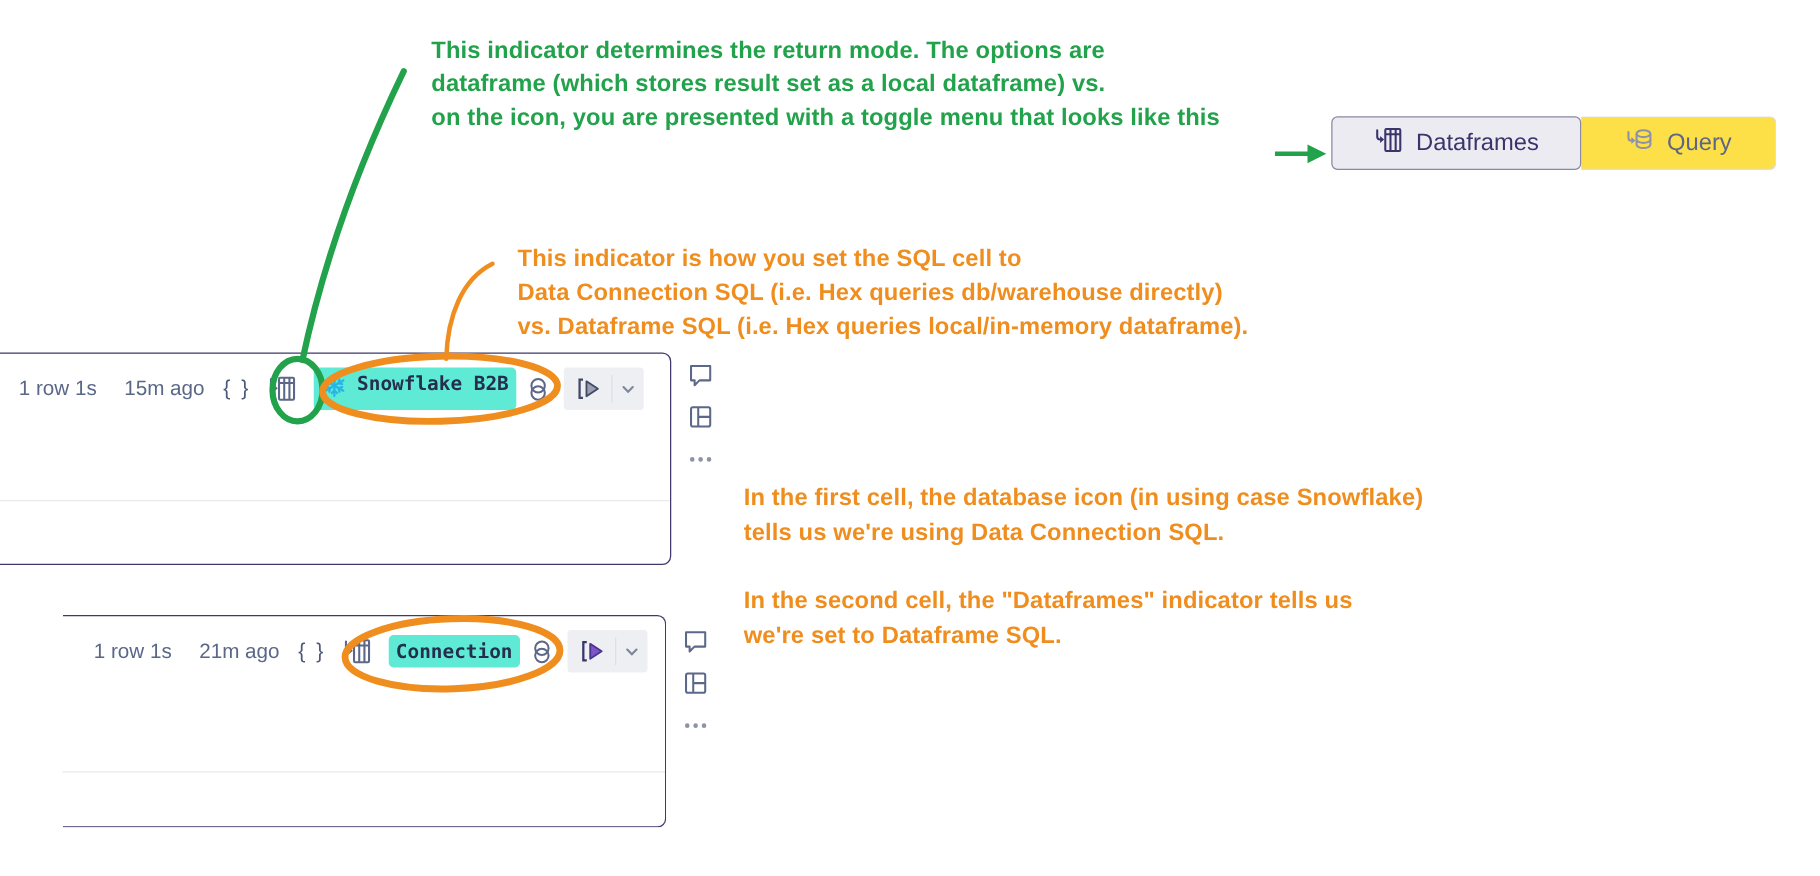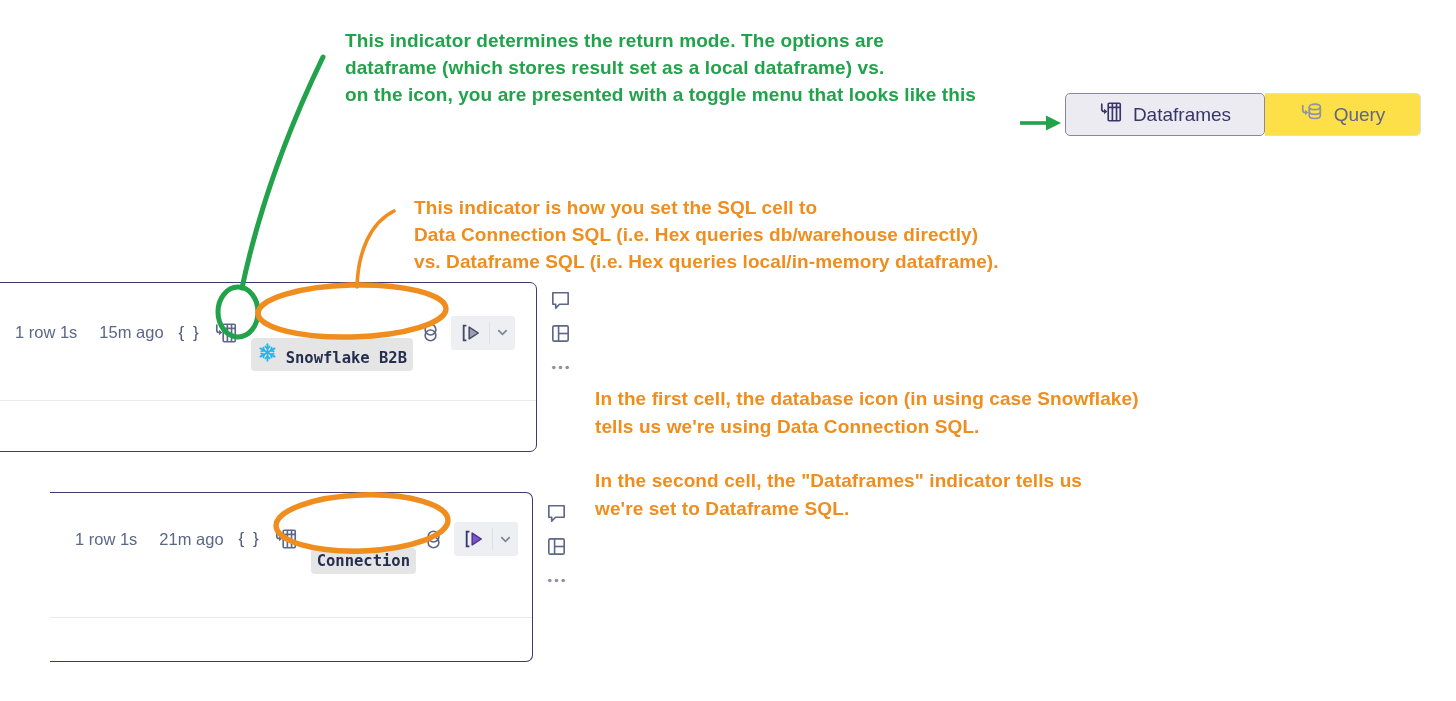--- a/index.html
+++ b/index.html
@@ -41,22 +41,22 @@
   #cell-1 .cell-divider { top:117px; }
   #cell-2 .cell-divider { top:124px; }
 
   .cell-header { position:absolute; top:11px; display:flex; align-items:center; }
   #cell-1 .cell-header { left:22px; }
   #cell-2 .cell-header { left:25px; }
   .stat { font-size:16.5px; color:#5a6787; white-space:nowrap; }
   .stat-time { margin-left:22px; }
   .vars { margin-left:15px; font-size:17px; color:#4d5a78; letter-spacing:2px; }
   .df-icon { margin-left:13px; color:#5d6888; display:flex; }
-  .source-chip { margin-left:13px; display:flex; align-items:flex-end; gap:8px;
-    background:#e5e5e5; border-radius:4px; padding:4px 6px; cursor:pointer;margin-top:44px; }
+  .source-chip { margin-left:13px; display:flex; align-items:flex-start; gap:8px;
+    background:#5eead4; border-radius:4px; padding:4px 6px; cursor:pointer; }
   .mono-label { font-family:"DejaVu Sans Mono","Liberation Mono",monospace;
     font-size:15.5px; font-weight:bold; color:#262e4e; white-space:nowrap; }
   .stacked-icon { margin-left:6px; color:#5d6888; display:flex; cursor:pointer; }
   .run-button { margin-left:9px; height:34px; background:#edeff3; border-radius:3px;
     display:flex; align-items:center; cursor:pointer; }
   .run-main { display:flex; align-items:center; padding:0 7px 0 9px; }
   .run-sep { width:1px; height:22px; background:#dde0e7; }
   .run-caret { padding:0 6px; display:flex; color:#7d8598; }
 
   .cell-side { position:absolute; display:flex; flex-direction:column; gap:11px;

